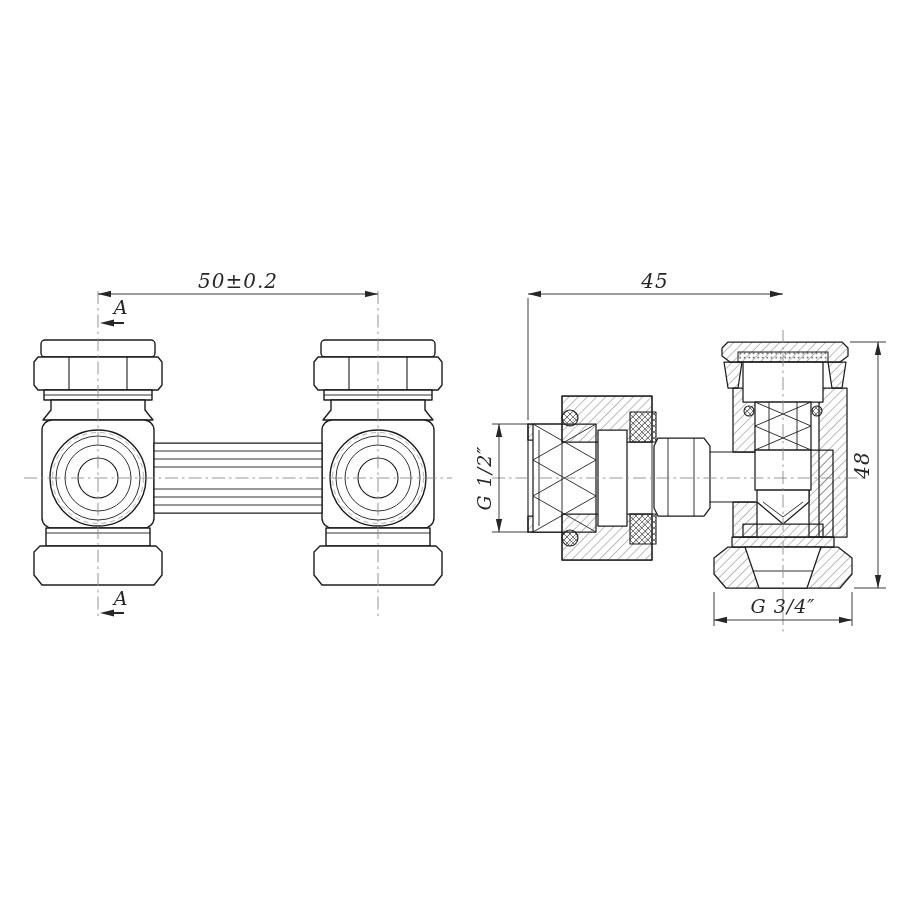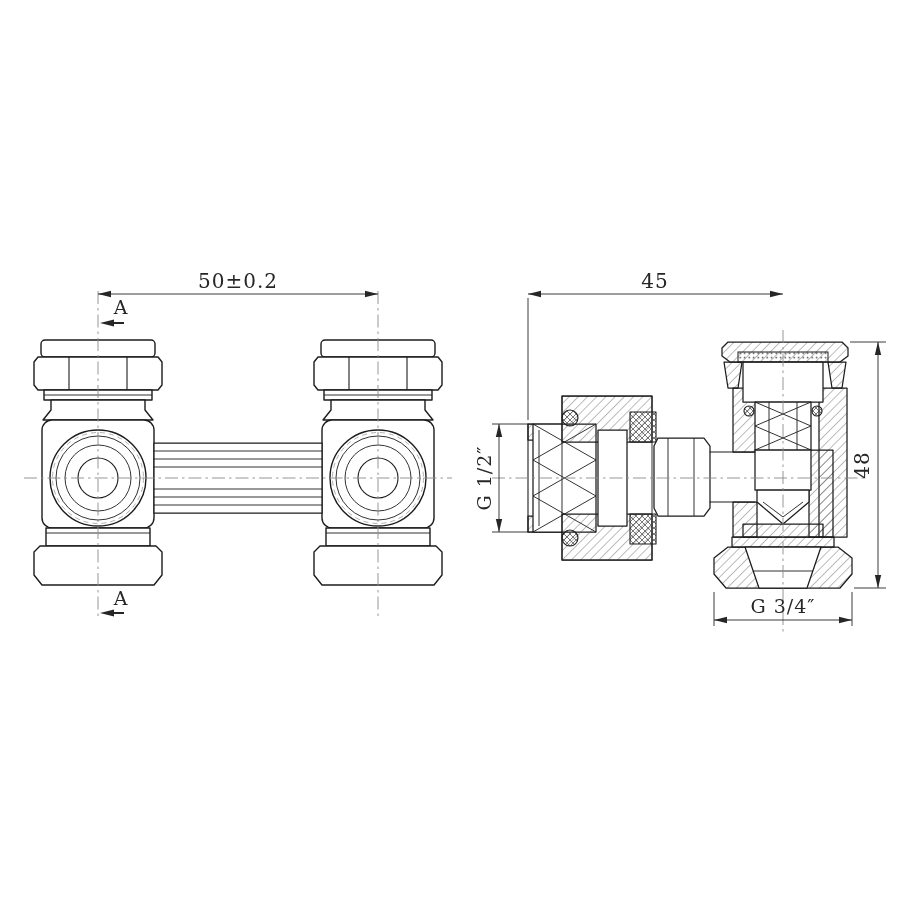--- a/index.html
+++ b/index.html
@@ -1,20 +1,20 @@
 <!DOCTYPE html>
 <html style="--background: #ffffff; --line: #1c1c1c; --centerline: #8a8a8a; --hatch: #4d4d4d; --dim: #262626;"><head>
 <meta charset="utf-8">
 <style>
   :root{
     --background:#ffffff; --line:#1c1c1c; --centerline:#8a8a8a;
     --hatch:#4d4d4d; --dim:#262626;
   }
   html,body{margin:0;padding:0;background:var(--background);}
-  .stage{width:900px;height:900px;background:var(--background);position:relative;overflow:hidden;}
+  .stage{width:900px;height:900px;background:var(--background);position:relative;overflow:hidden;font-style:italic;}
   svg{display:block;}
   .pline{stroke:var(--hatch);stroke-width:0.75;}
   .ol{fill:#ffffff;stroke:var(--line);stroke-width:1.4;stroke-linejoin:round;}
   .ln{stroke:var(--line);stroke-width:1.1;fill:none;stroke-linecap:round;}
   .thin{stroke:var(--line);stroke-width:0.9;fill:none;}
   .cl{stroke:var(--centerline);stroke-width:0.9;fill:none;stroke-dasharray:13 4 2.5 4;}
   .dash{stroke:#9a9a9a;stroke-width:0.8;fill:none;stroke-dasharray:5 4;}
   .dim{stroke:var(--dim);stroke-width:0.9;fill:none;}
   .arr{fill:var(--dim);stroke:none;}
   .hfill{fill:url(#hatch);stroke:var(--line);stroke-width:1.25;stroke-linejoin:round;}

